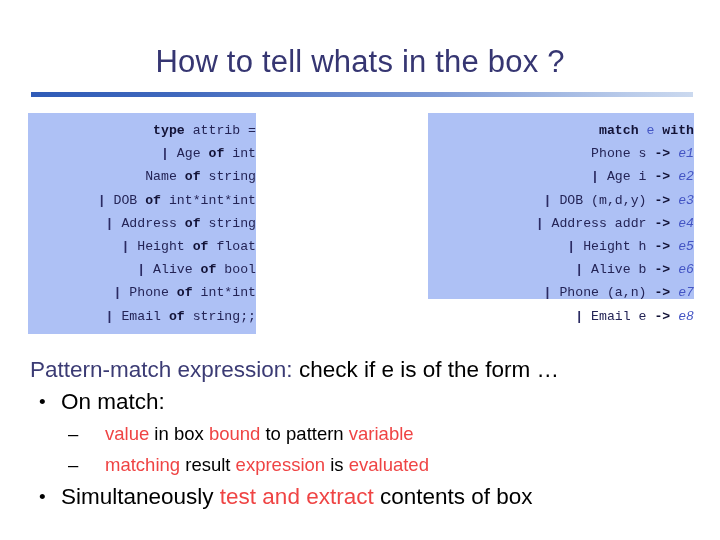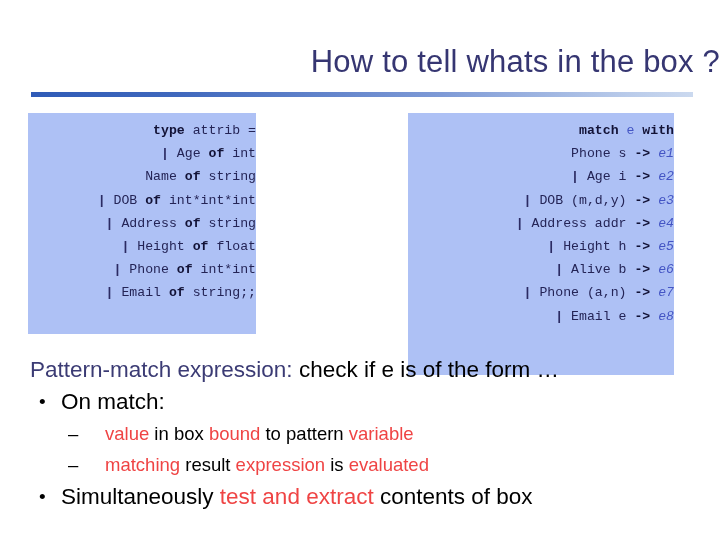--- a/index.html
+++ b/index.html
@@ -14,21 +14,21 @@
     overflow: hidden;
     position: relative;
   }
 
   
   #slide-title {
     position: absolute;
     left: 0;
     top: 44px;
     width: 720px;
-    text-align: right;
+    text-align: center;
     font-size: 31px;
     color: #363672;
     letter-spacing: 0.2px;
     white-space: nowrap;
   }
   #title-rule {
     position: absolute;
     left: 31px;
     top: 92px;
     width: 662px;
@@ -47,24 +47,24 @@
     box-sizing: border-box;
   }
   #code-type {
     left: 28px;
     top: 113px;
     width: 228px;
     height: 221px;
     padding: 6px 0 0 7px;
   }
   #code-match {
-    left: 408px;
+    left: 428px;
     top: 113px;
     width: 266px;
-    height: 262px;
+    height: 186px;
     padding: 6px 0 0 9px;
   }
   .code-line {
     white-space: pre;
     text-align: right;
   }
   .kw {
     font-weight: bold;
     color: #121236;
   }
@@ -140,20 +140,21 @@
 <div id="slide-title">How to tell whats in the box ?</div>
 <div id="title-rule"></div>
 
 <div id="code-type" class="code-block">
     <div class="code-line"><span> </span><span class="kw">type</span><span> attrib =</span></div>
     <div class="code-line"><span class="bar">|</span><span> Age </span><span class="kw">of</span><span> int</span></div>
     <div class="code-line"><span> </span><span>  Name </span><span class="kw">of</span><span> string</span></div>
     <div class="code-line"><span class="bar">|</span><span> DOB </span><span class="kw">of</span><span> int*int*int</span></div>
     <div class="code-line"><span class="bar">|</span><span> Address </span><span class="kw">of</span><span> string</span></div>
     <div class="code-line"><span class="bar">|</span><span> Height </span><span class="kw">of</span><span> float</span></div>
+    <div class="code-line"><span class="bar">|</span><span> Alive </span><span class="kw">of</span><span> bool</span></div>
     <div class="code-line"><span class="bar">|</span><span> Phone </span><span class="kw">of</span><span> int*int</span></div>
     <div class="code-line"><span class="bar">|</span><span> Email </span><span class="kw">of</span><span> string;;</span></div>
   </div>
 
 <div id="code-match" class="code-block">
     <div class="code-line"><span class="kw">match</span><span> </span><span class="evar">e</span><span> </span><span class="kw">with</span></div>
     <div class="code-line"><span> </span><span>  Phone s </span><span class="arrow">-&gt;</span><span> </span><span class="expr">e1</span></div>
     <div class="code-line"><span class="bar">|</span><span> Age i </span><span class="arrow">-&gt;</span><span> </span><span class="expr">e2</span></div>
     <div class="code-line"><span class="bar">|</span><span> DOB (m,d,y) </span><span class="arrow">-&gt;</span><span> </span><span class="expr">e3</span></div>
     <div class="code-line"><span class="bar">|</span><span> Address addr </span><span class="arrow">-&gt;</span><span> </span><span class="expr">e4</span></div>

